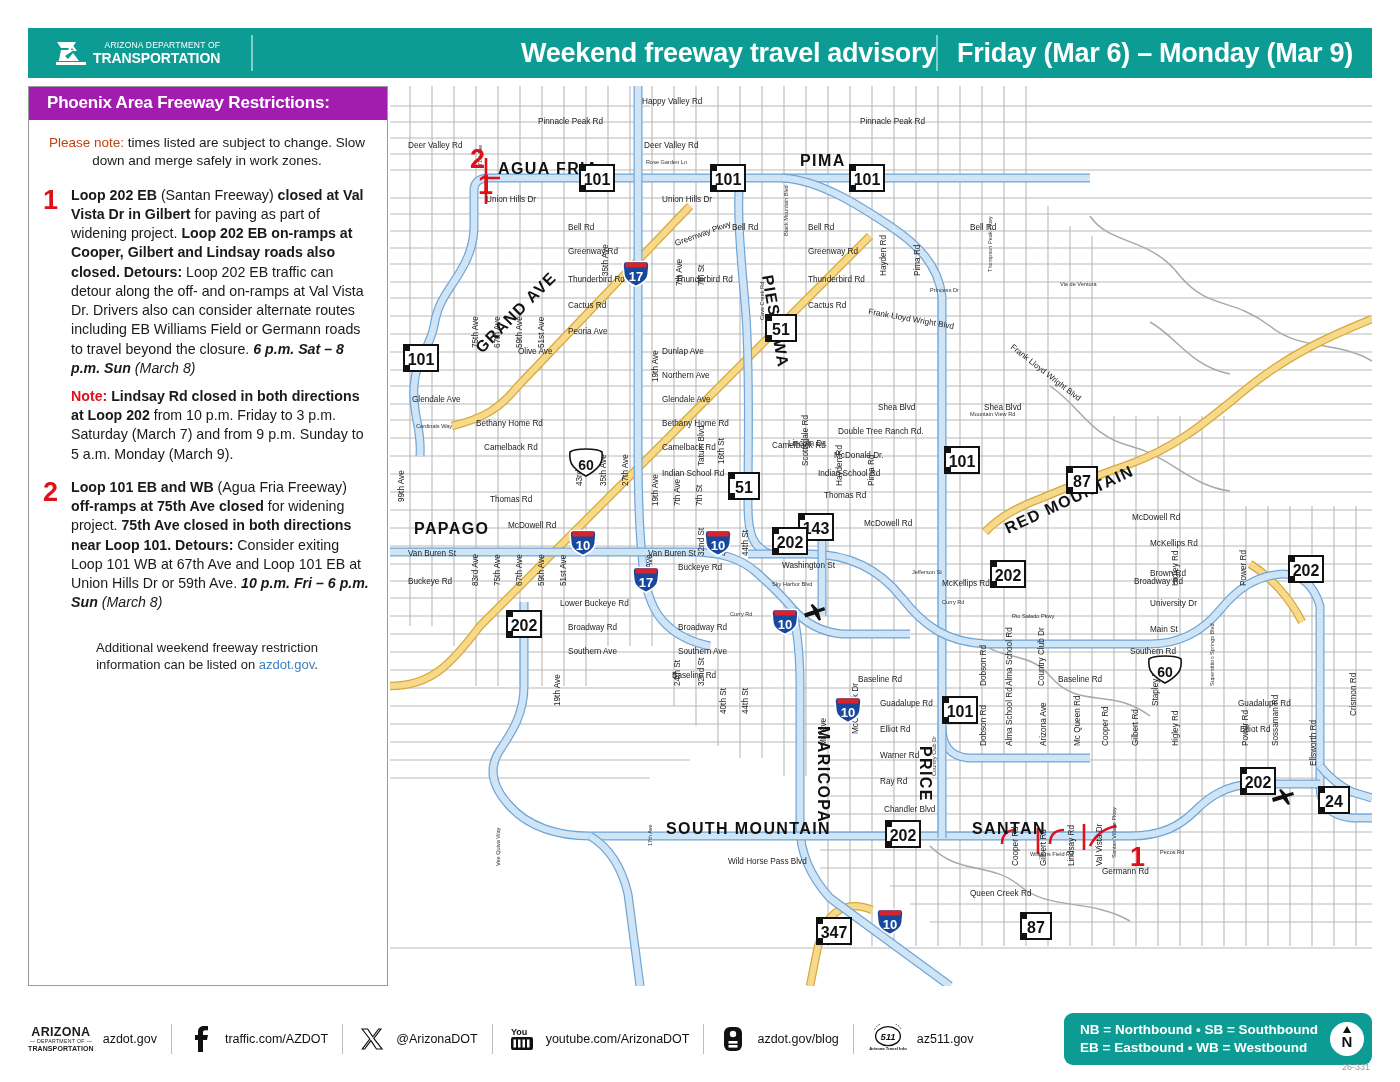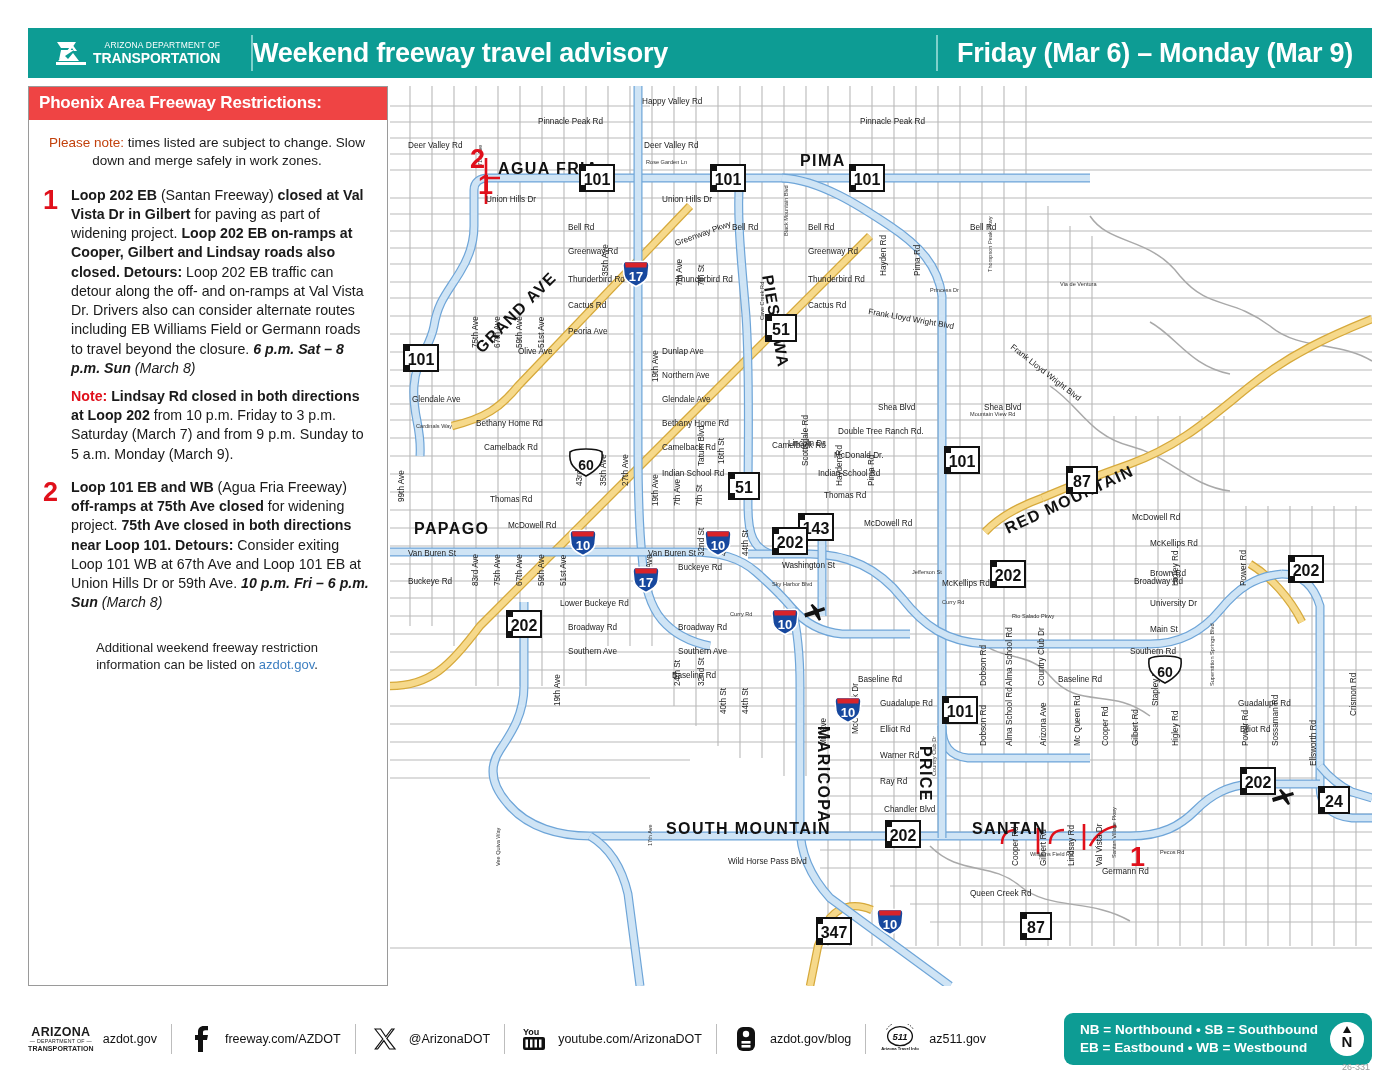--- a/index.html
+++ b/index.html
@@ -8,27 +8,27 @@
 
   
   .header{position:absolute;left:28px;top:28px;width:1344px;height:50px;background:#0d9c94;display:flex;align-items:center;}
   .logo-block{width:215px;display:flex;align-items:center;padding-left:28px;box-sizing:border-box;gap:7px;}
   .az-mark{width:30px;height:26px;position:relative;flex:none;}
   .az-mark svg{display:block;}
   .logo-text{line-height:1.0;color:#fff;}
   .logo-text .l1{font-size:8.5px;letter-spacing:.2px;font-weight:400;display:block;text-align:right;}
   .logo-text .l2{font-size:14px;font-weight:700;letter-spacing:-.1px;display:block;margin-top:1px;}
   .hdr-div{width:2px;height:36px;background:#7fd0cb;margin:0 0 0 8px;}
-  .hdr-title{flex:1;text-align:left;color:#fff;font-size:27px;font-weight:700;letter-spacing:-.3px;}
+  .hdr-title{flex:1;text-align:right;color:#fff;font-size:27px;font-weight:700;letter-spacing:-.3px;}
   .hdr-div2{width:2px;height:36px;background:#7fd0cb;}
   .hdr-dates{width:434px;text-align:center;color:#fff;font-size:27px;font-weight:700;letter-spacing:-.3px;}
 
   
   .sidebar{position:absolute;left:28px;top:86px;width:360px;height:900px;border:1px solid #9a9a9a;box-sizing:border-box;background:#fff;}
-  .side-head{background:#ef4444;color:#fff;font-size:17px;font-weight:700;padding:6px 0 7px 10px;letter-spacing:-.2px;}
+  .side-head{background:#a21caf;color:#fff;font-size:17px;font-weight:700;padding:6px 0 7px 18px;letter-spacing:-.2px;}
   .side-body{padding:14px 16px 0 14px;}
   .please{font-size:13.5px;line-height:1.32;text-align:center;margin:0 4px 16px 4px;}
   .please .red{color:#c2410c;font-weight:400;text-align:center;}
   .item{display:flex;margin-bottom:12px;}
   .num{color:#e0101b;font-size:27px;font-weight:700;width:28px;flex:none;line-height:1;padding-top:1px;}
   .itxt{font-size:14.2px;line-height:1.355;flex:1;}
   .itxt b{font-weight:700;}
   .itxt .time{font-weight:700;font-style:italic;}
   .itxt .timelight{font-style:italic;font-weight:400;}
   .note-red{color:#e0101b;font-weight:700;margin-top:35px;}
@@ -665,21 +665,21 @@
       <span class="flabel">azdot.gov</span>
     </div>
     <div class="fsep"></div>
 
     <div class="fitem">
       <span class="icn">
         <svg width="16" height="26" viewBox="0 0 16 26">
             <path d="M10 26V14h4l1-5h-5V6.5C10 5 10.5 4.2 12.5 4.2H15V0h-4C6.8 0 5 2.4 5 6v3H2v5h3v12z" fill="#111"></path>
           </svg>
       </span>
-      <span class="flabel">freeway.com/AZDOT</span>
+      <span class="flabel">traffic.com/AZDOT</span>
     </div>
     <div class="fsep"></div>
 
     <div class="fitem">
       <span class="icn">
         <svg width="24" height="24" viewBox="0 0 24 24">
             <path d="M2 2 L9.8 12 L2.3 22 H4.6 L10.9 13.6 L16.5 22 H22 L13.8 11.4 L20.9 2 H18.6 L12.8 9.8 L7.6 2 Z" fill="none" stroke="#111" stroke-width="1.2"></path>
           </svg>
       </span>
       <span class="flabel">@ArizonaDOT</span>

